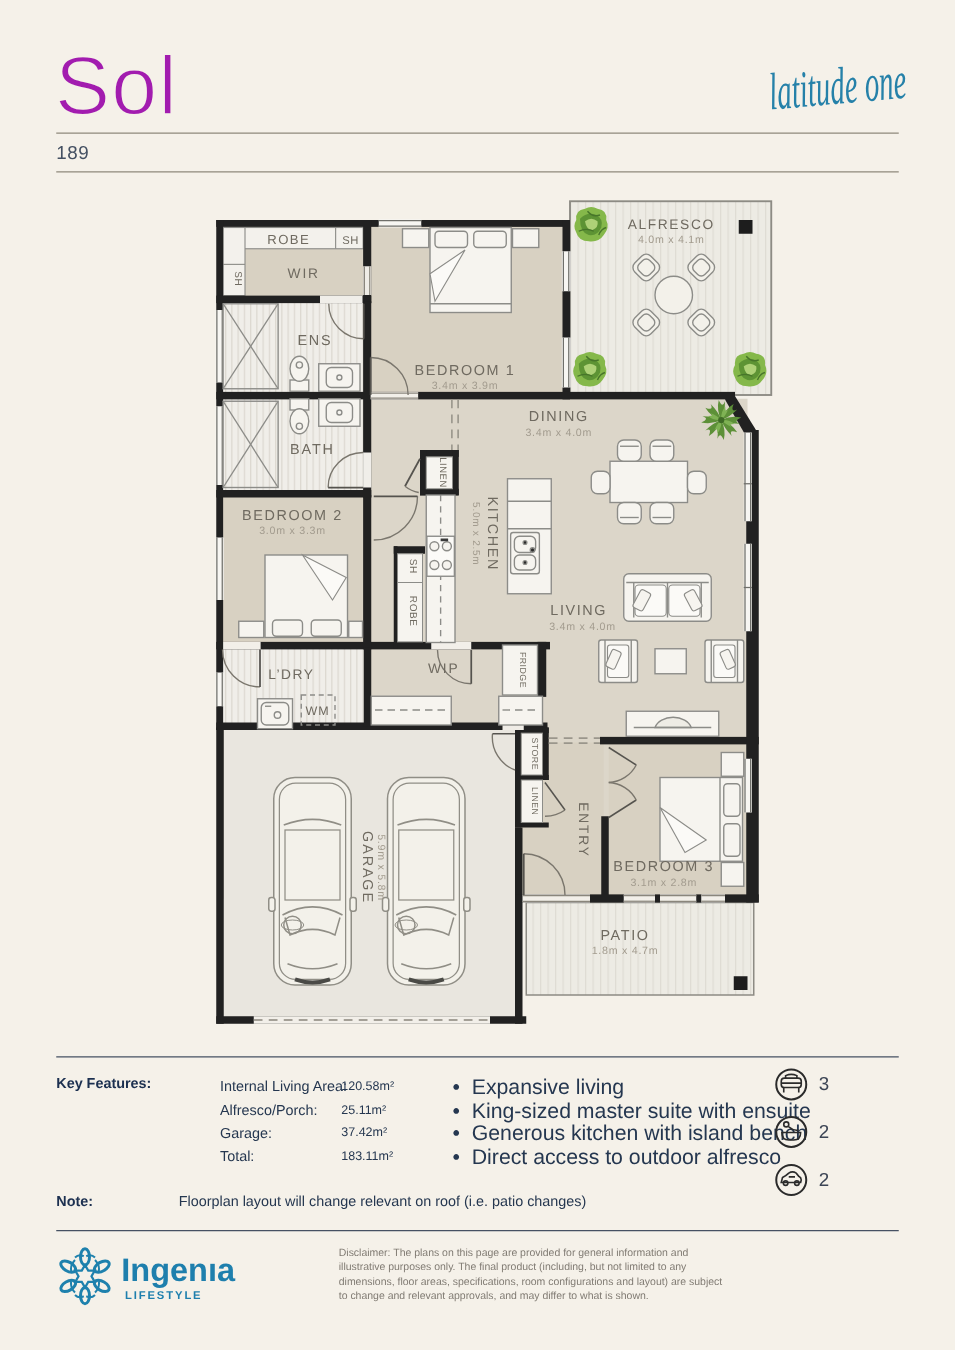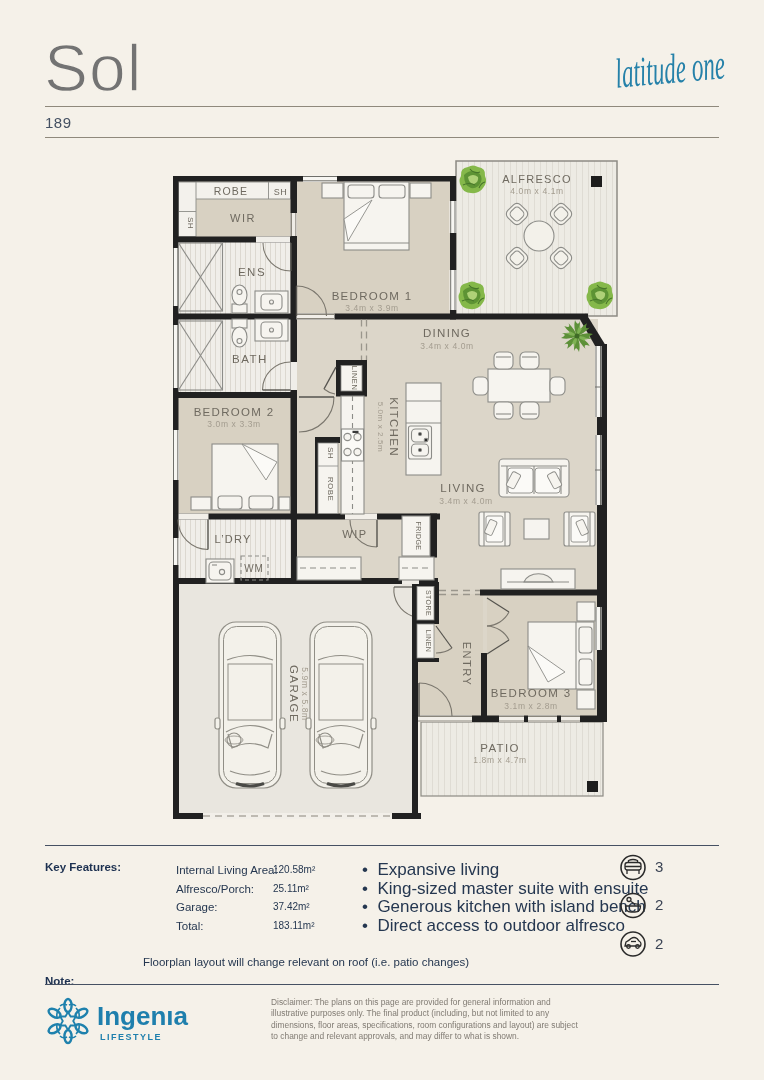--- a/index.html
+++ b/index.html
@@ -4,21 +4,21 @@
 <style>
   html,body{margin:0;padding:0;}
   body{width:764px;height:1080px;background:#f5f1e9;font-family:"Liberation Sans",sans-serif;position:relative;overflow:hidden;}
   .abs{position:absolute;}
 </style>
 </head>
 <body>
 
 <div class="abs" style="left:0;top:0;width:764px;height:1080px;background:#f5f1e9;"></div>
 
-<div class="abs" style="left:44px;top:30px;font-size:66px;font-weight:400;color:#737373;letter-spacing:1px;-webkit-text-stroke:1.4px #f5f1e9;">Sol</div>
+<div class="abs" style="left:44px;top:30px;font-size:66px;font-weight:400;color:#a21caf;letter-spacing:1px;-webkit-text-stroke:1.4px #f5f1e9;">Sol</div>
 
 <svg class="abs" style="left:540px;top:30px;" width="210" height="70" viewBox="0 0 210 70">
   <text x="76" y="53" font-family="Liberation Serif" font-style="italic" font-size="42" fill="#2581a9" textLength="110" lengthAdjust="spacingAndGlyphs" transform="rotate(-5 130 50)">latitude one</text>
 </svg>
 
 <div class="abs" style="left:45px;top:106px;width:674px;height:1px;background:#8f897c;"></div>
 
 <div class="abs" style="left:45px;top:114px;font-size:15px;letter-spacing:0.5px;color:#445062;">189</div>
 
 <div class="abs" style="left:45px;top:137px;width:674px;height:1px;background:#8f897c;"></div>
@@ -692,21 +692,21 @@
         <circle cx="23.5" cy="101.5" r="1.8"></circle>
         <circle cx="32.5" cy="101.5" r="1.8"></circle>
         <path d="M26,96.5 L31,96.5"></path>
       </g>
   </g>
   <text x="50" y="27" font-size="15" fill="#3b4454" font-family="Liberation Sans,sans-serif">3</text>
   <text x="50" y="65" font-size="15" fill="#3b4454" font-family="Liberation Sans,sans-serif">2</text>
   <text x="50" y="104" font-size="15" fill="#3b4454" font-family="Liberation Sans,sans-serif">2</text>
 </svg>
 
-<div class="abs" style="left:45px;top:956px;font-size:11.5px;font-weight:bold;color:#1c3050;margin-top:19px;">Note:</div>
+<div class="abs" style="left:45px;top:956px;font-size:11.5px;font-weight:bold;color:#1c3050;">Note:</div>
 
 <div class="abs" style="left:143px;top:956px;font-size:11.5px;color:#253750;">Floorplan layout will change relevant on roof (i.e. patio changes)</div>
 
 <div class="abs" style="left:45px;top:984px;width:674px;height:1px;background:#465163;"></div>
 
 <svg class="abs" style="left:42px;top:994px;" width="160" height="60" viewBox="0 0 160 60">
   <g transform="translate(26,27)" stroke="#1e81ad" fill="none">
     <g id="spokes">
       <ellipse cx="0" cy="-15.5" rx="3.6" ry="6.5" stroke-width="2.4" transform="rotate(0)"></ellipse>
       <ellipse cx="0" cy="-15.5" rx="3.6" ry="6.5" stroke-width="2.4" transform="rotate(60)"></ellipse>

